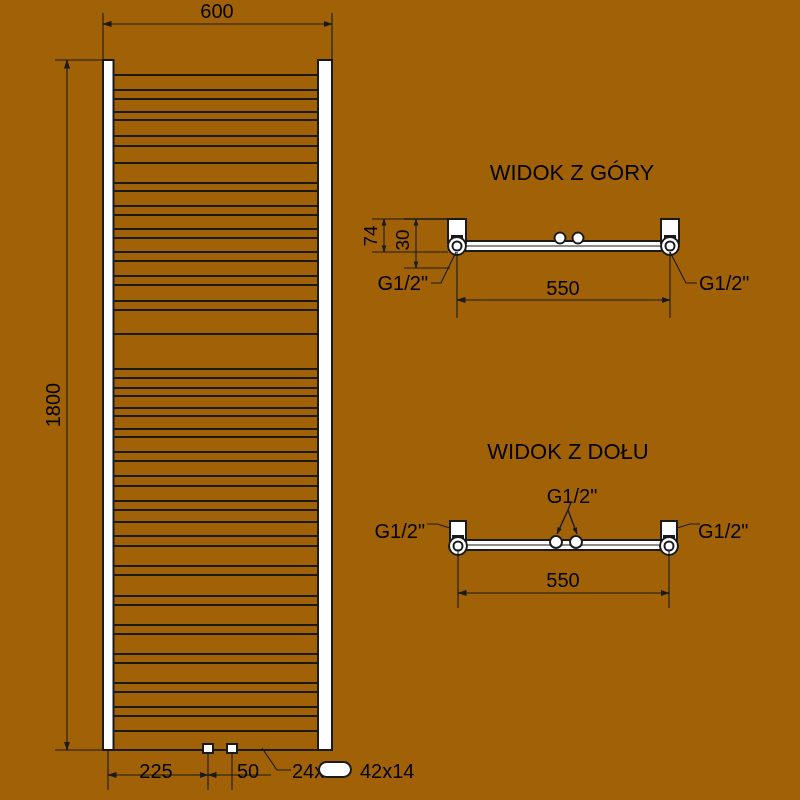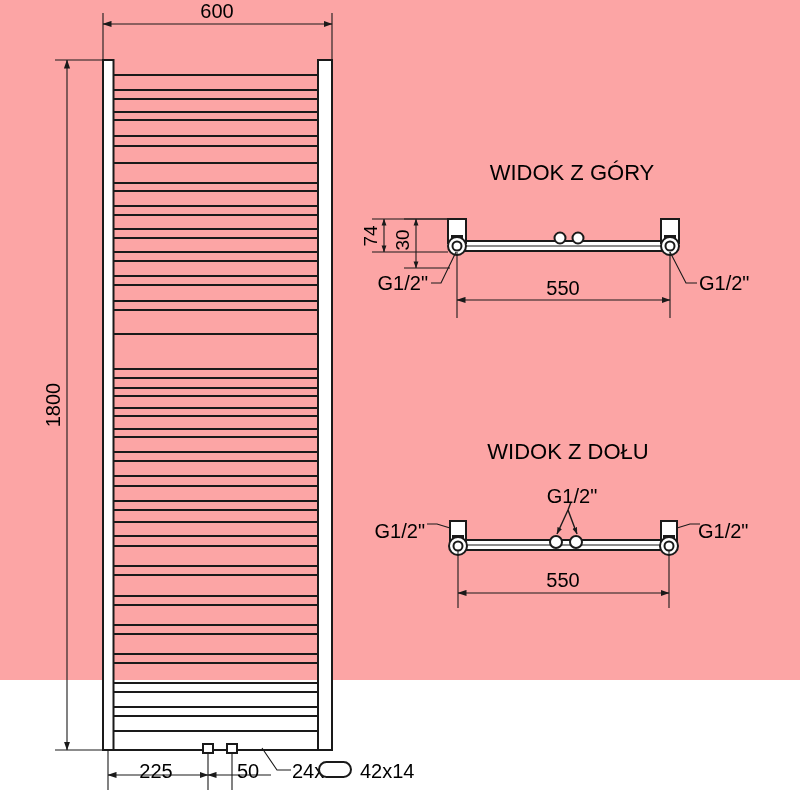--- a/index.html
+++ b/index.html
@@ -1,18 +1,18 @@
 <!DOCTYPE html>
 <html><head>
 <meta charset="utf-8">
 <style>
   html,body{margin:0;padding:0;background:#ffffff;}
   body{width:800px;height:800px;overflow:hidden;
        font-family:"Liberation Sans", sans-serif;}
-  #stage{position:relative;width:800px;height:680px;background:#fca5a5;}
+  #stage{position:relative;width:800px;height:800px;background:#a16207;}
   svg{display:block;}
   text{font-family:"Liberation Sans", sans-serif;fill:#000;}
 </style>
 </head>
 <body>
 
 <div id="stage">
 <svg width="800" height="800" viewBox="0 0 800 800">
 
   <defs>

